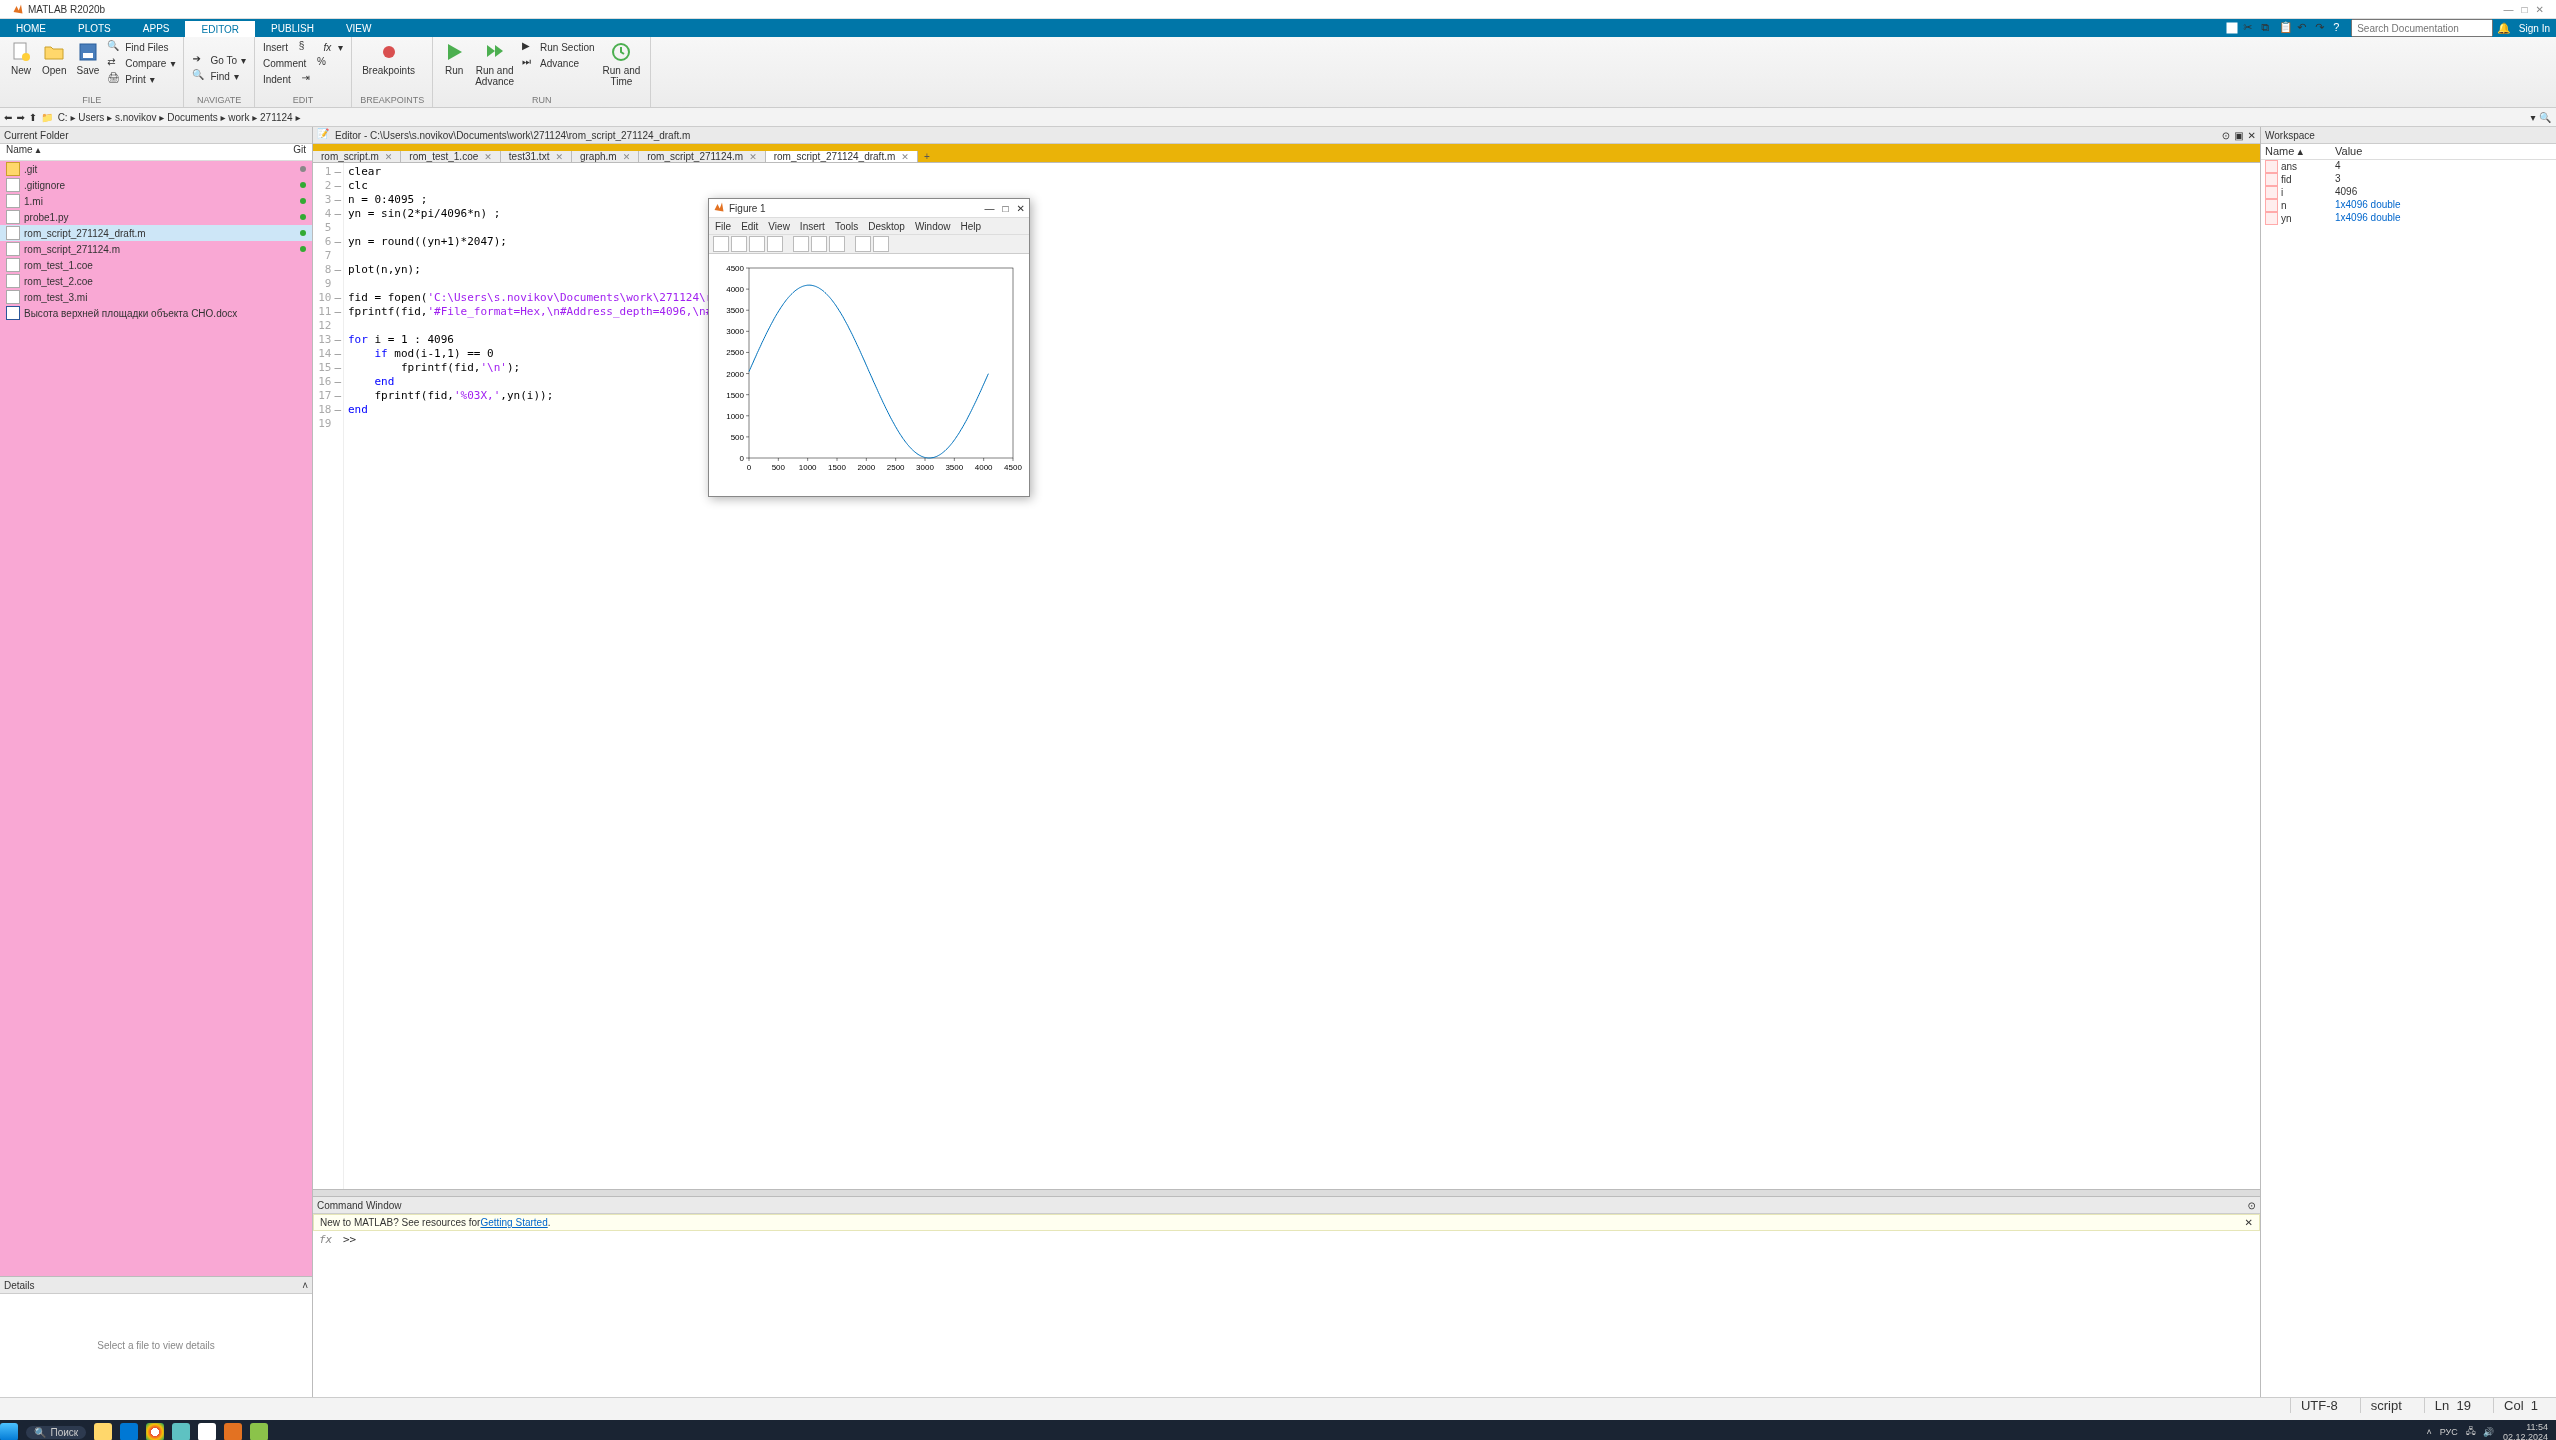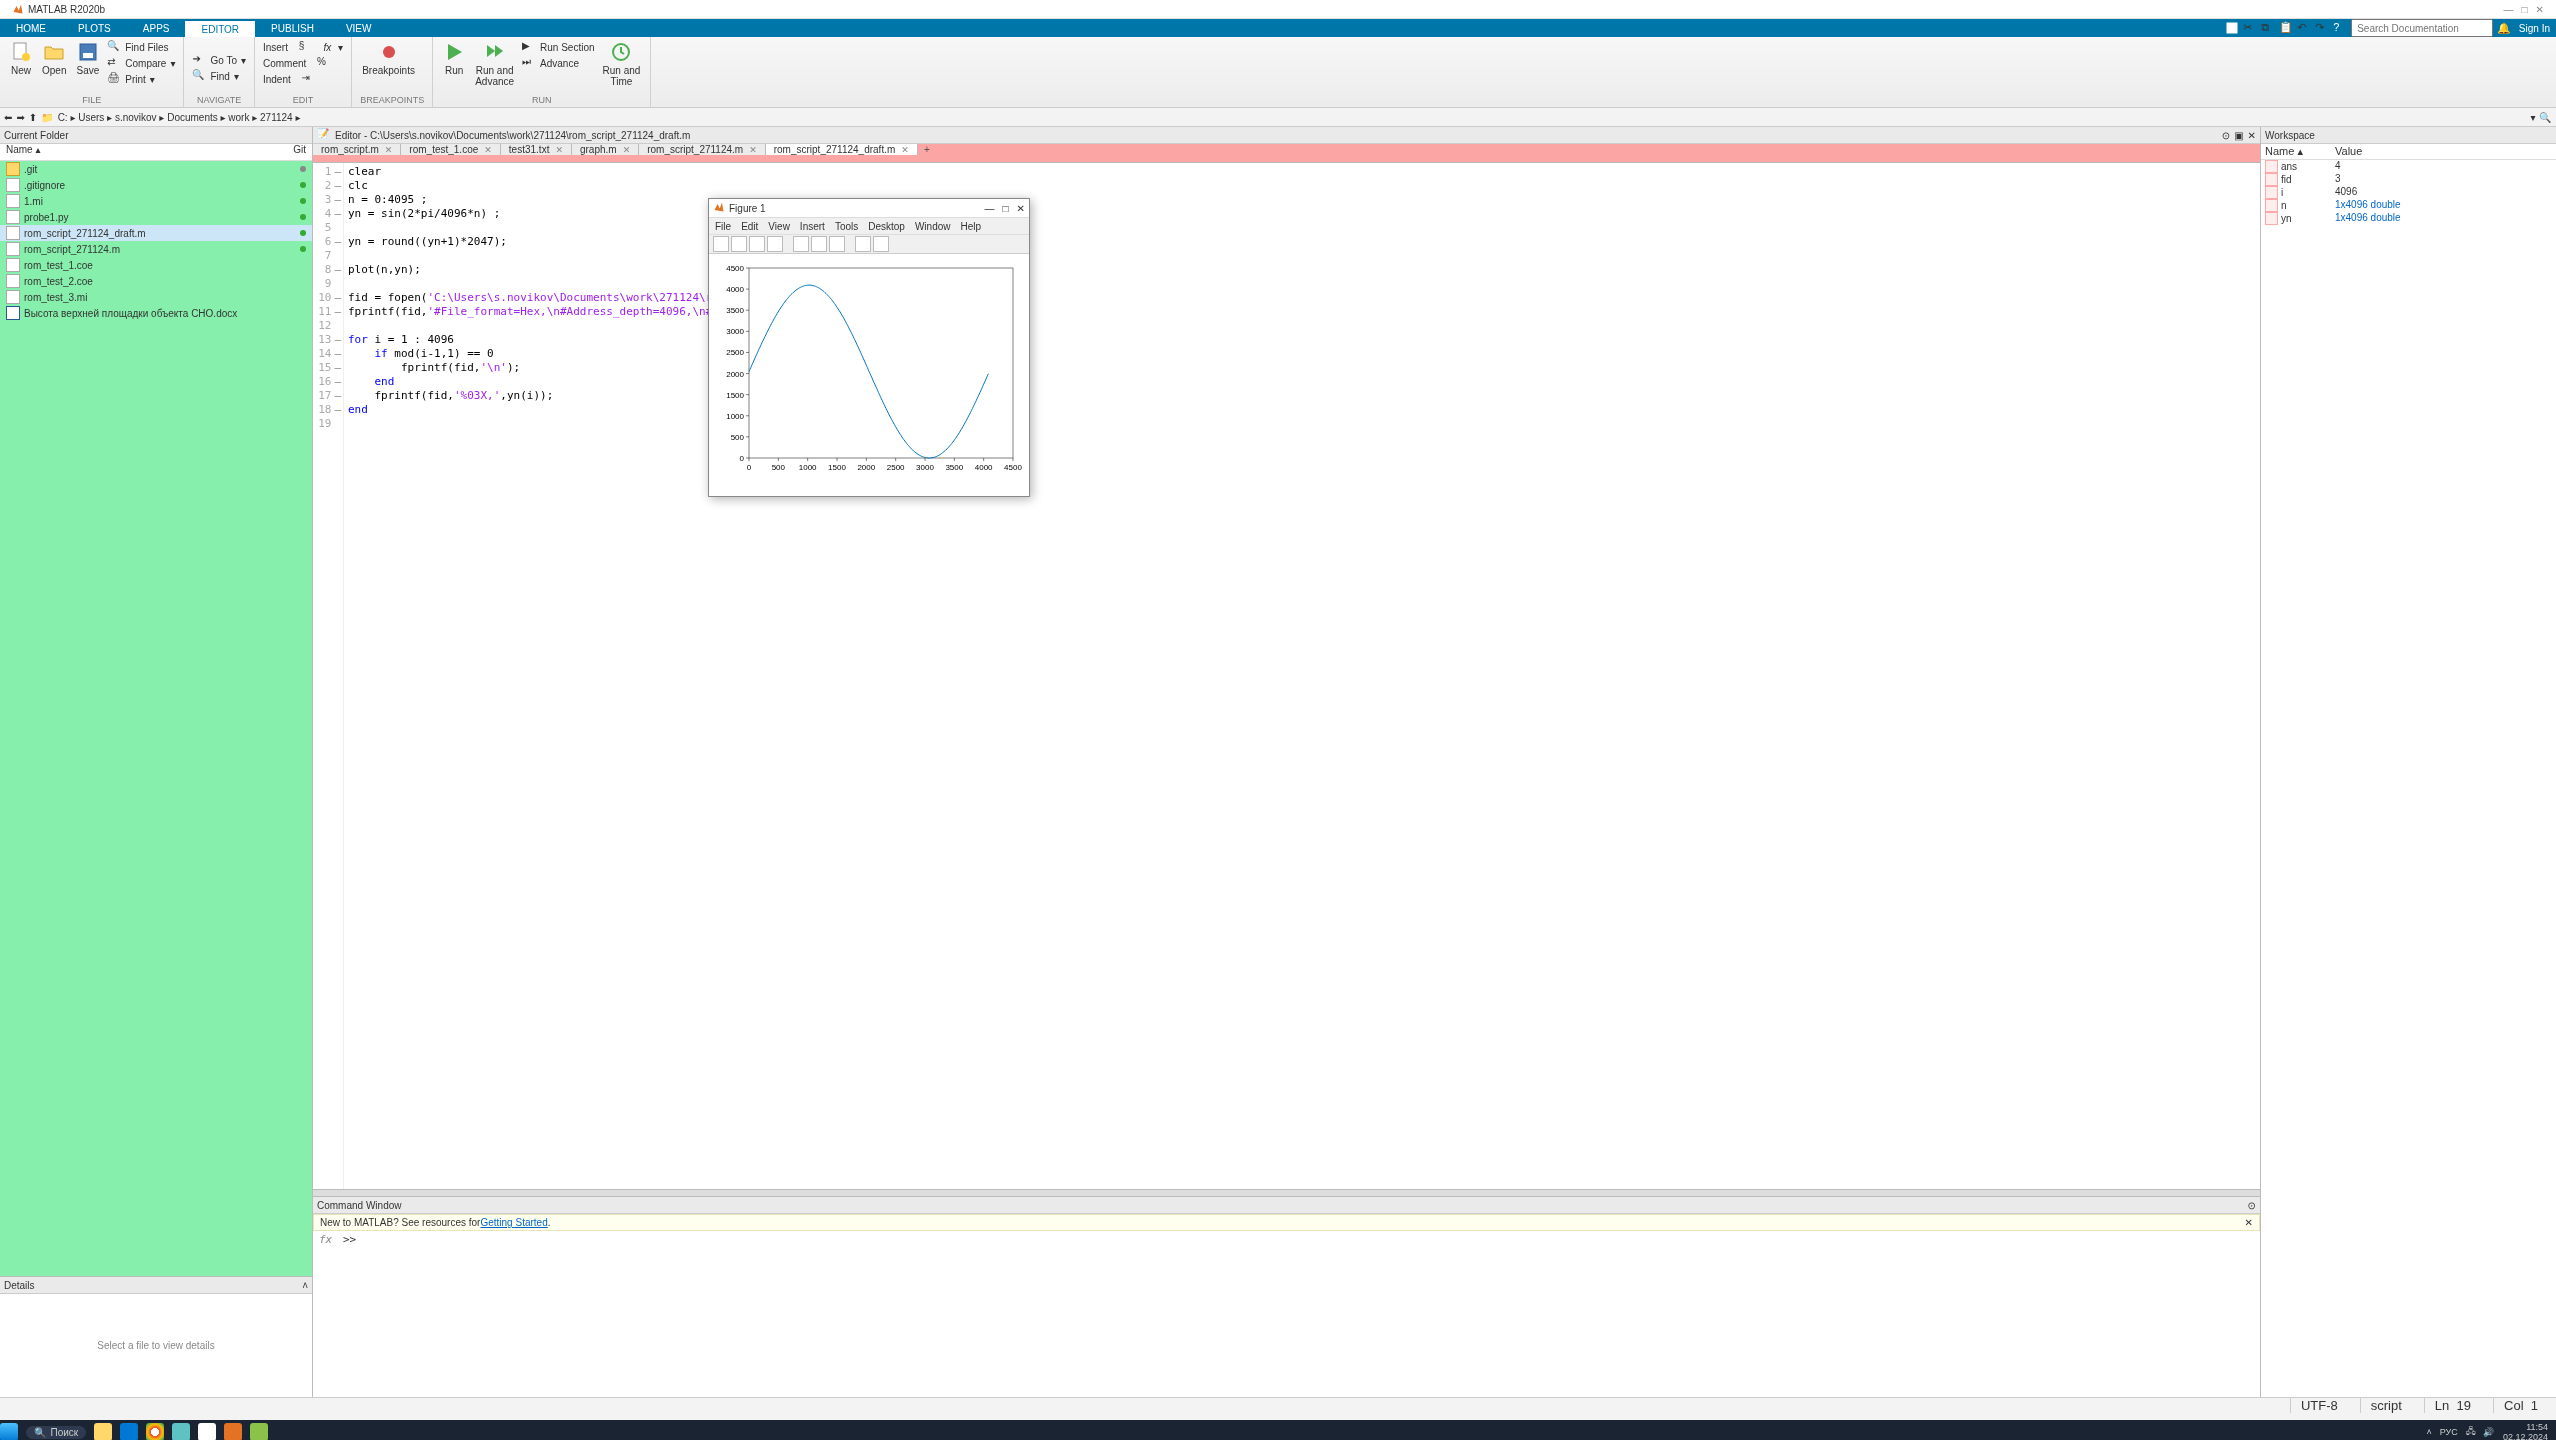--- a/index.html
+++ b/index.html
@@ -24,31 +24,31 @@
 .rbtn-stack>div{display:flex;align-items:center;gap:4px;padding:1px 0;cursor:pointer;white-space:nowrap}
 .small-icon{width:14px;height:14px;display:inline-block}
 .addrbar{height:18px;background:#f3f3f3;border-bottom:1px solid #ccc;display:flex;align-items:center;gap:4px;padding:0 4px;font-size:10px}
 .crumb{cursor:pointer}
 .clientwrap{display:flex;height:calc(100vh - 18px - 18px - 70px - 18px - 22px - 24px)}
 .leftpanel{width:312px;display:flex;flex-direction:column;border-right:1px solid #bbb}
 .panelhead{height:16px;background:#eaeaea;border-bottom:1px solid #ccc;padding:0 4px;font-size:10px;display:flex;align-items:center}
 .cf-header{height:16px;background:#fff;border-bottom:1px solid #ddd;display:flex;padding:0 6px;font-size:10px}
 .cf-header .col-name{flex:1}
 .cf-header .col-git{width:40px;text-align:right}
-.filetree{flex:1;background:#86efac;overflow:auto;font-size:10px}
+.filetree{flex:1;background:#f9a8d4;overflow:auto;font-size:10px}
 .filerow{display:flex;align-items:center;padding:1px 6px;cursor:pointer}
 .filerow .ficon{width:12px;height:12px;margin-right:4px;display:inline-block}
 .filerow.selected{background:#cde6f7}
 .dot{width:6px;height:6px;border-radius:50%;margin-left:auto}
 .details{height:120px;border-top:1px solid #bbb;background:#fff;display:flex;flex-direction:column}
 .details-body{flex:1;display:flex;align-items:center;justify-content:center;color:#888;font-size:10px}
 .centerpanel{flex:1;display:flex;flex-direction:column}
 .editor-panelhead{height:16px;background:#eaeaea;border-bottom:1px solid #ccc;display:flex;align-items:center;padding:0 4px;font-size:10px}
 .editor-panelhead .editor-close{margin-left:auto;display:flex;gap:4px}
-.edtabs{height:18px;background:#fca5a5;border-bottom:1px solid #bbb;display:flex;align-items:flex-start;font-size:10px}
+.edtabs{height:18px;background:#eab308;border-bottom:1px solid #bbb;display:flex;align-items:flex-end;font-size:10px}
 .edtab{padding:0 8px;display:flex;align-items:center;border-right:1px solid #bbb;background:#ececec;cursor:pointer;gap:6px}
 .edtab.active{background:#fff}
 .edtab .x{color:#888;font-size:9px}
 .edtab-add{width:18px;display:flex;align-items:center;justify-content:center;color:#555;cursor:pointer}
 .editarea-wrap{position:relative;flex:1;background:#fff;display:flex}
 .gutter{width:28px;background:#fff;border-right:1px solid #eee;text-align:right;color:#aaa;font-family:Consolas,monospace;font-size:11px;padding:2px 2px 0 0;line-height:14px}
 .gutter .ln{display:flex;justify-content:flex-end;gap:3px}
 .gutter .dash{color:#888}
 .codearea{flex:1;font-family:Consolas,monospace;font-size:11px;line-height:14px;padding:2px 4px;white-space:pre;color:#000;position:relative}
 .kw{color:#0000ff}.str{color:#a020f0}

